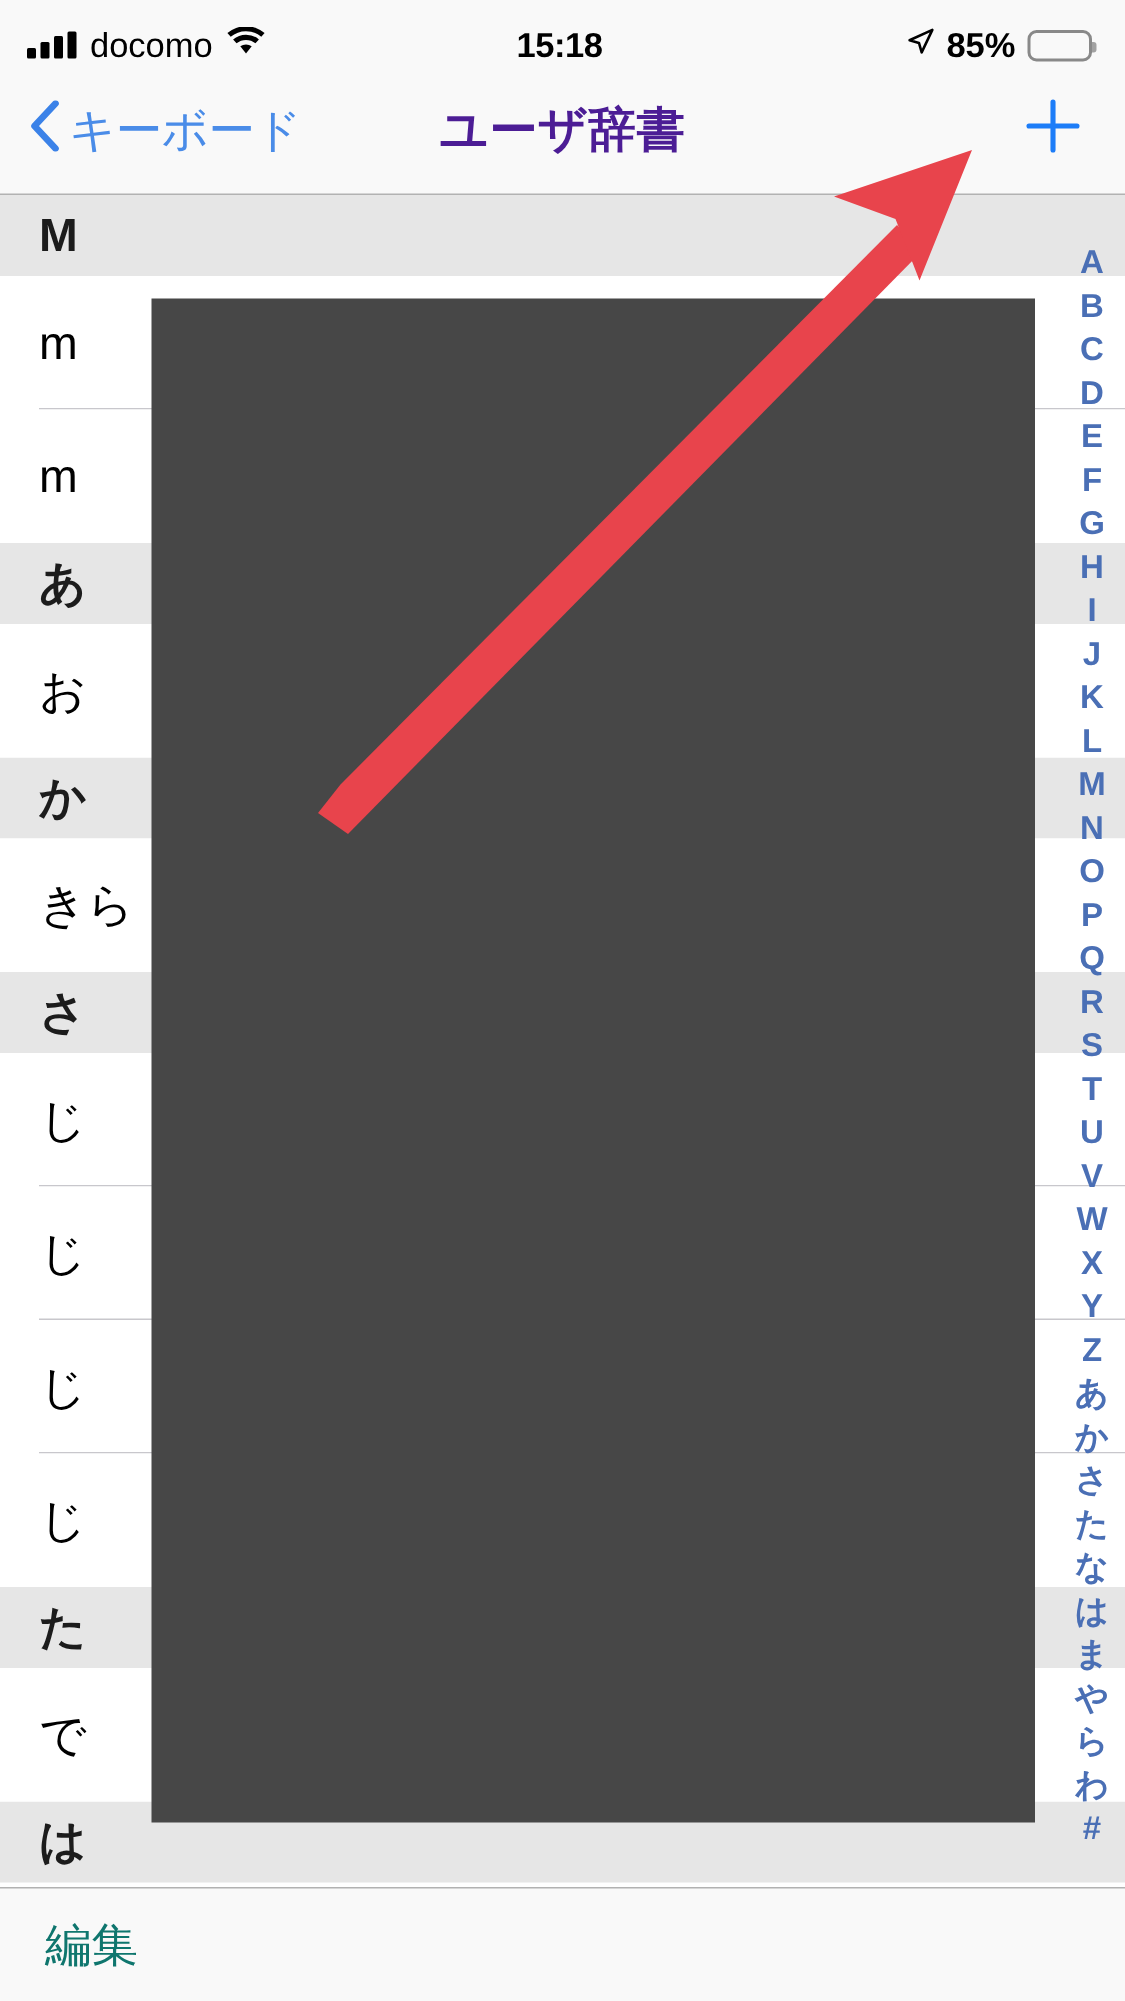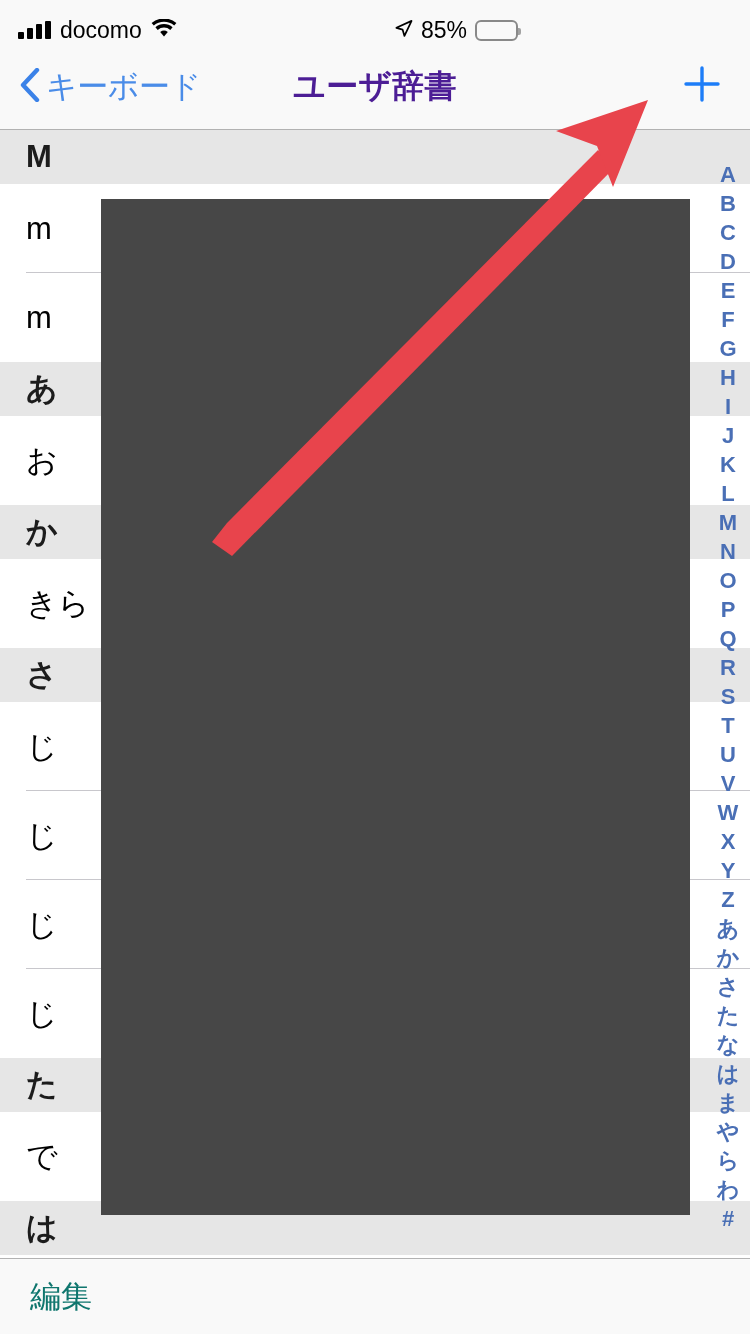--- a/index.html
+++ b/index.html
@@ -68,21 +68,21 @@
   .signal-bars i:nth-child(1) { height: 7px; }
   .signal-bars i:nth-child(2) { height: 11px; }
   .signal-bars i:nth-child(3) { height: 15px; }
   .signal-bars i:nth-child(4) { height: 18px; }
   .carrier {
     font-size: 23px;
     letter-spacing: 0px;
   }
   .wifi-icon { width: 26px; height: 19px; }
   .loc-icon { width: 19px; height: 19px; }
-  .battery-pct { font-size: 23px; font-weight: 400; }
+  .battery-pct { font-size: 23px; font-weight: 700; }
   .battery {
     width: 43px; height: 21px;
     border: 2px solid rgba(0,0,0,0.45);
     border-radius: 6px;
     position: relative;
     box-sizing: border-box;
     padding: 2px;
   }
   .battery::after {
     content: "";
@@ -269,20 +269,21 @@
     </span>
     <span class="carrier">docomo</span>
     <span>
       <svg class="wifi-icon" viewBox="0 0 26 19" aria-hidden="true">
         <path d="M13 17.6 L9.2 12.9 a6.2 6.2 0 0 1 7.6 0 Z" fill="#000"></path>
         <path d="M4.4 8.3 a13.2 13.2 0 0 1 17.2 0 l-2.3 2.6 a9.8 9.8 0 0 0 -12.6 0 Z" fill="#000"></path>
         <path d="M0.6 4.0 a19.2 19.2 0 0 1 24.8 0 l-2.2 2.5 a15.8 15.8 0 0 0 -20.4 0 Z" fill="#000"></path>
       </svg>
     </span>
   </div>
+  <div class="sb-center">15:18</div>
   <div class="sb-right">
     <span>
       <svg class="loc-icon" viewBox="0 0 20 20" aria-hidden="true">
         <path d="M18.5 2 L2.5 9.3 l6.6 1.9 l1.9 6.6 Z" fill="none" stroke="#000" stroke-width="1.8" stroke-linejoin="round"></path>
       </svg>
     </span>
     <span class="battery-pct">85%</span>
     <span class="battery"><span class="fill"></span></span>
   </div>
 </div>

